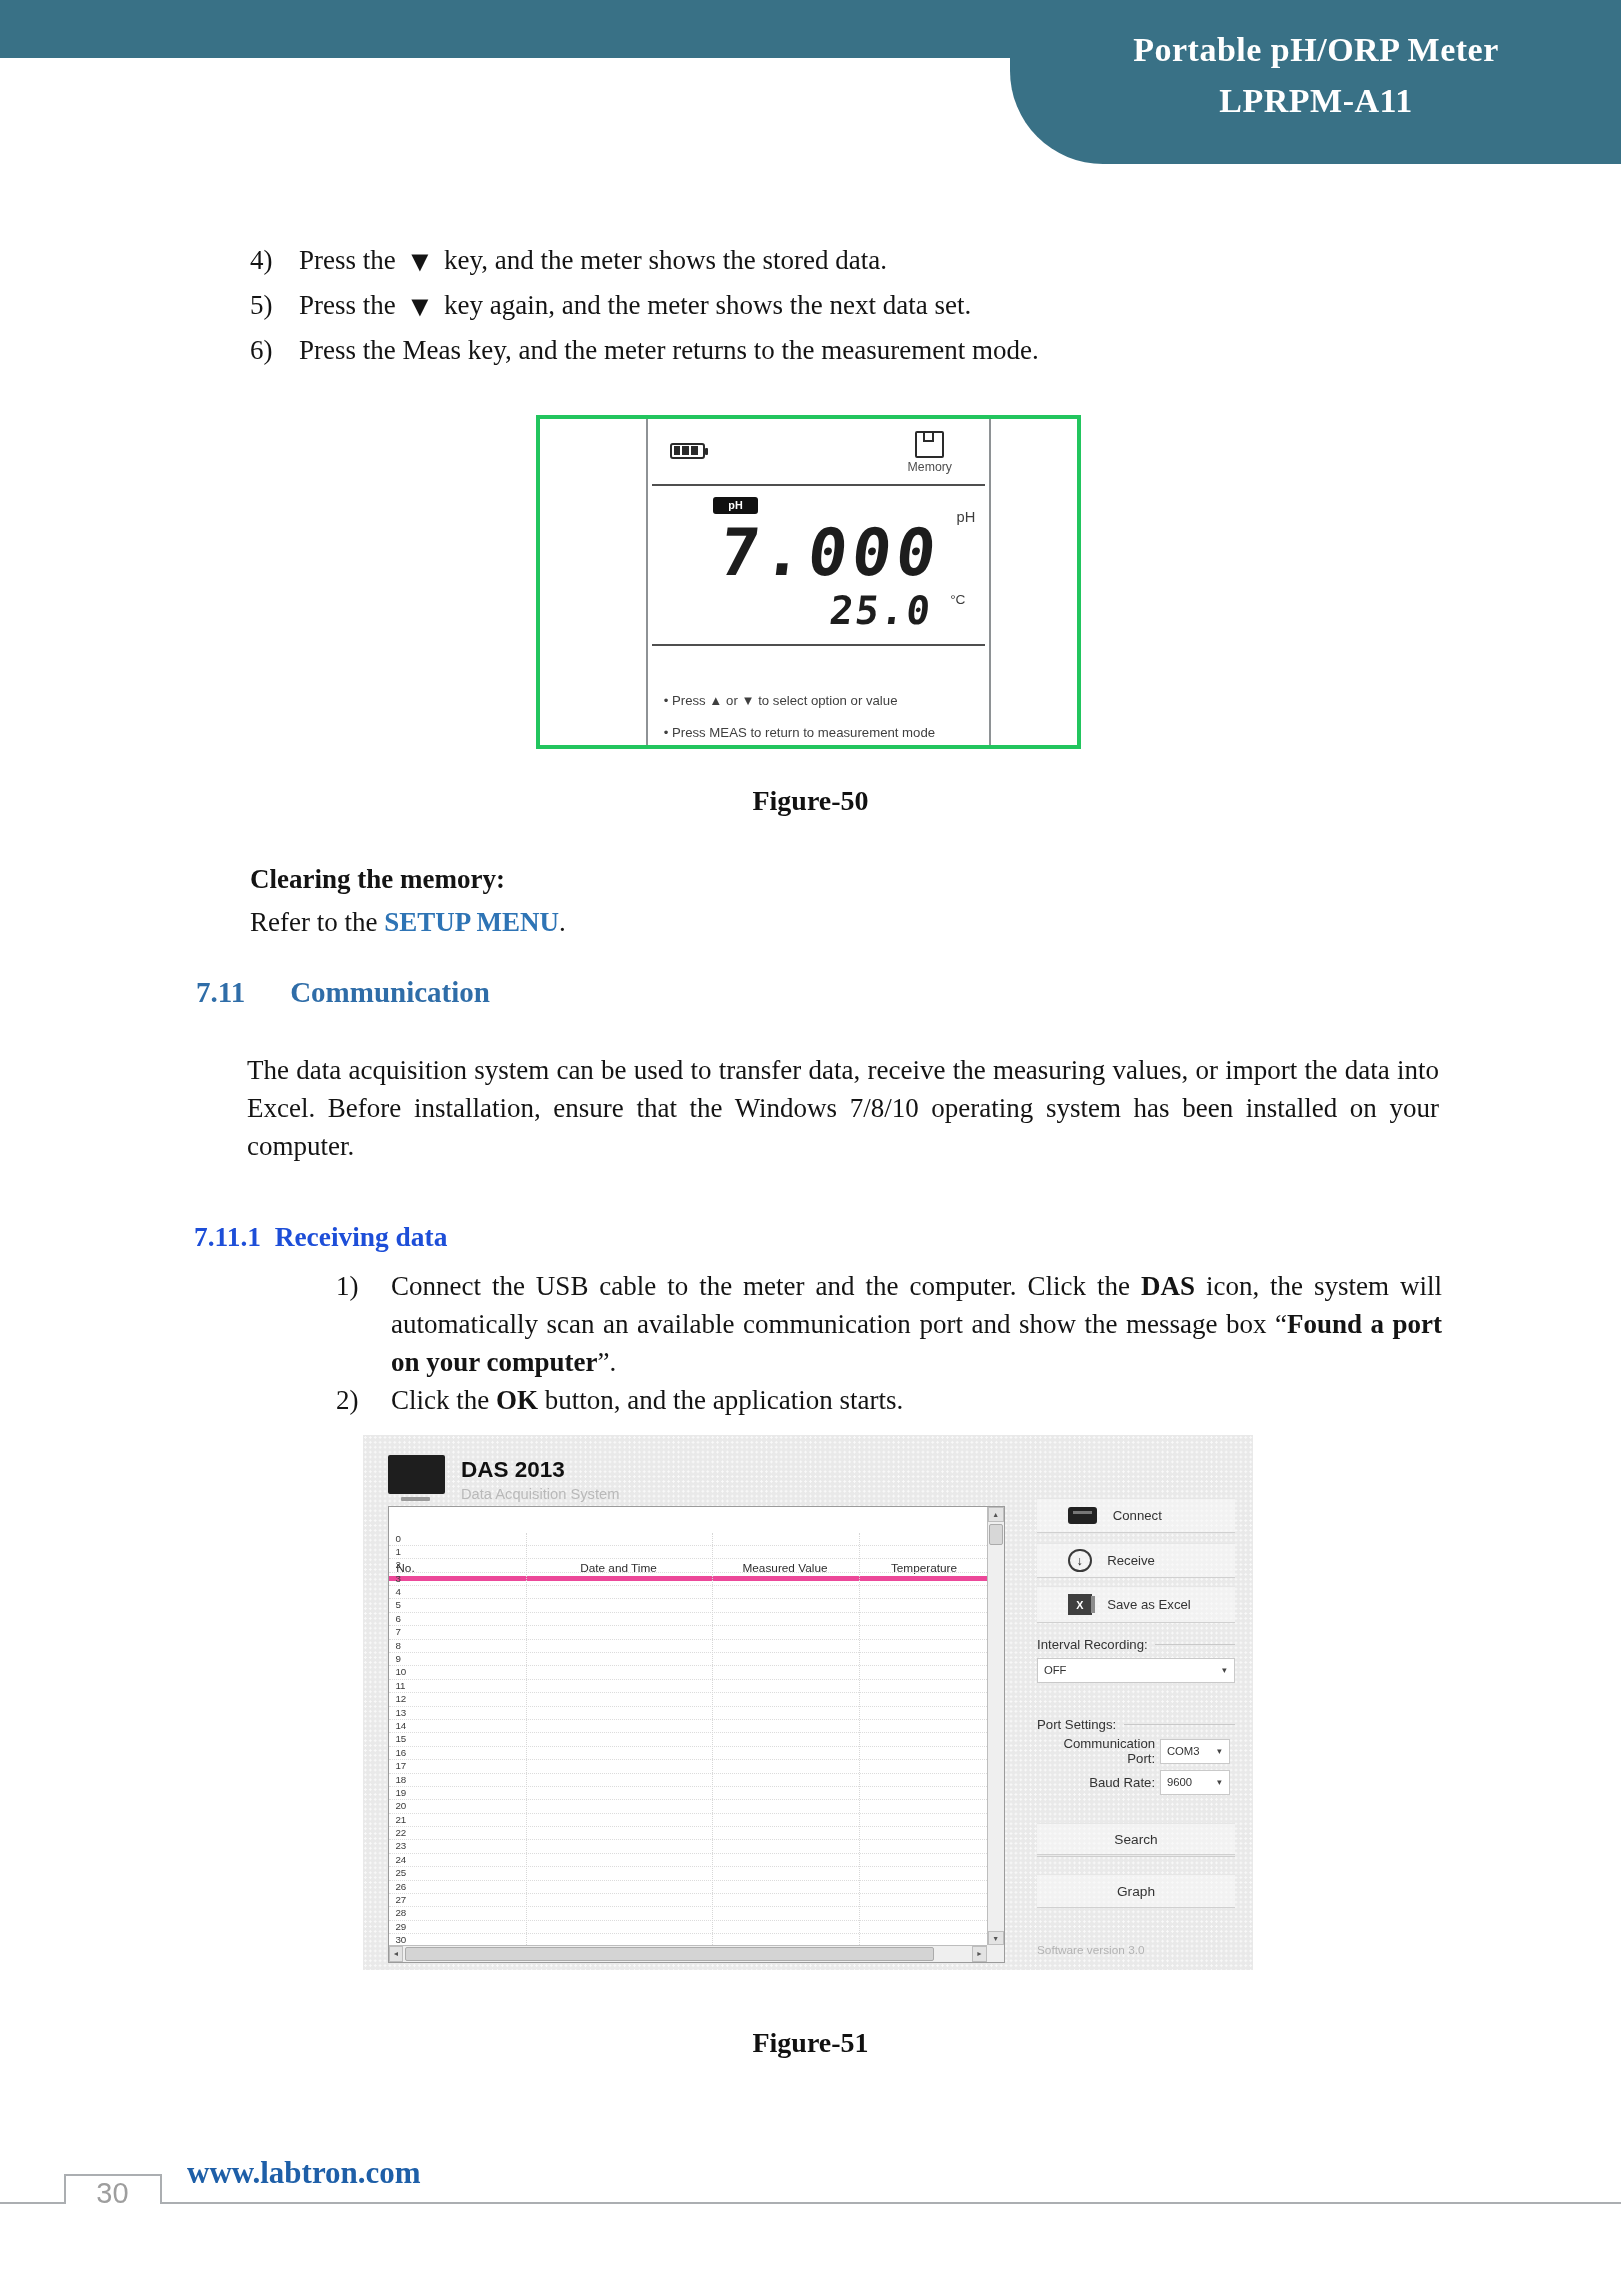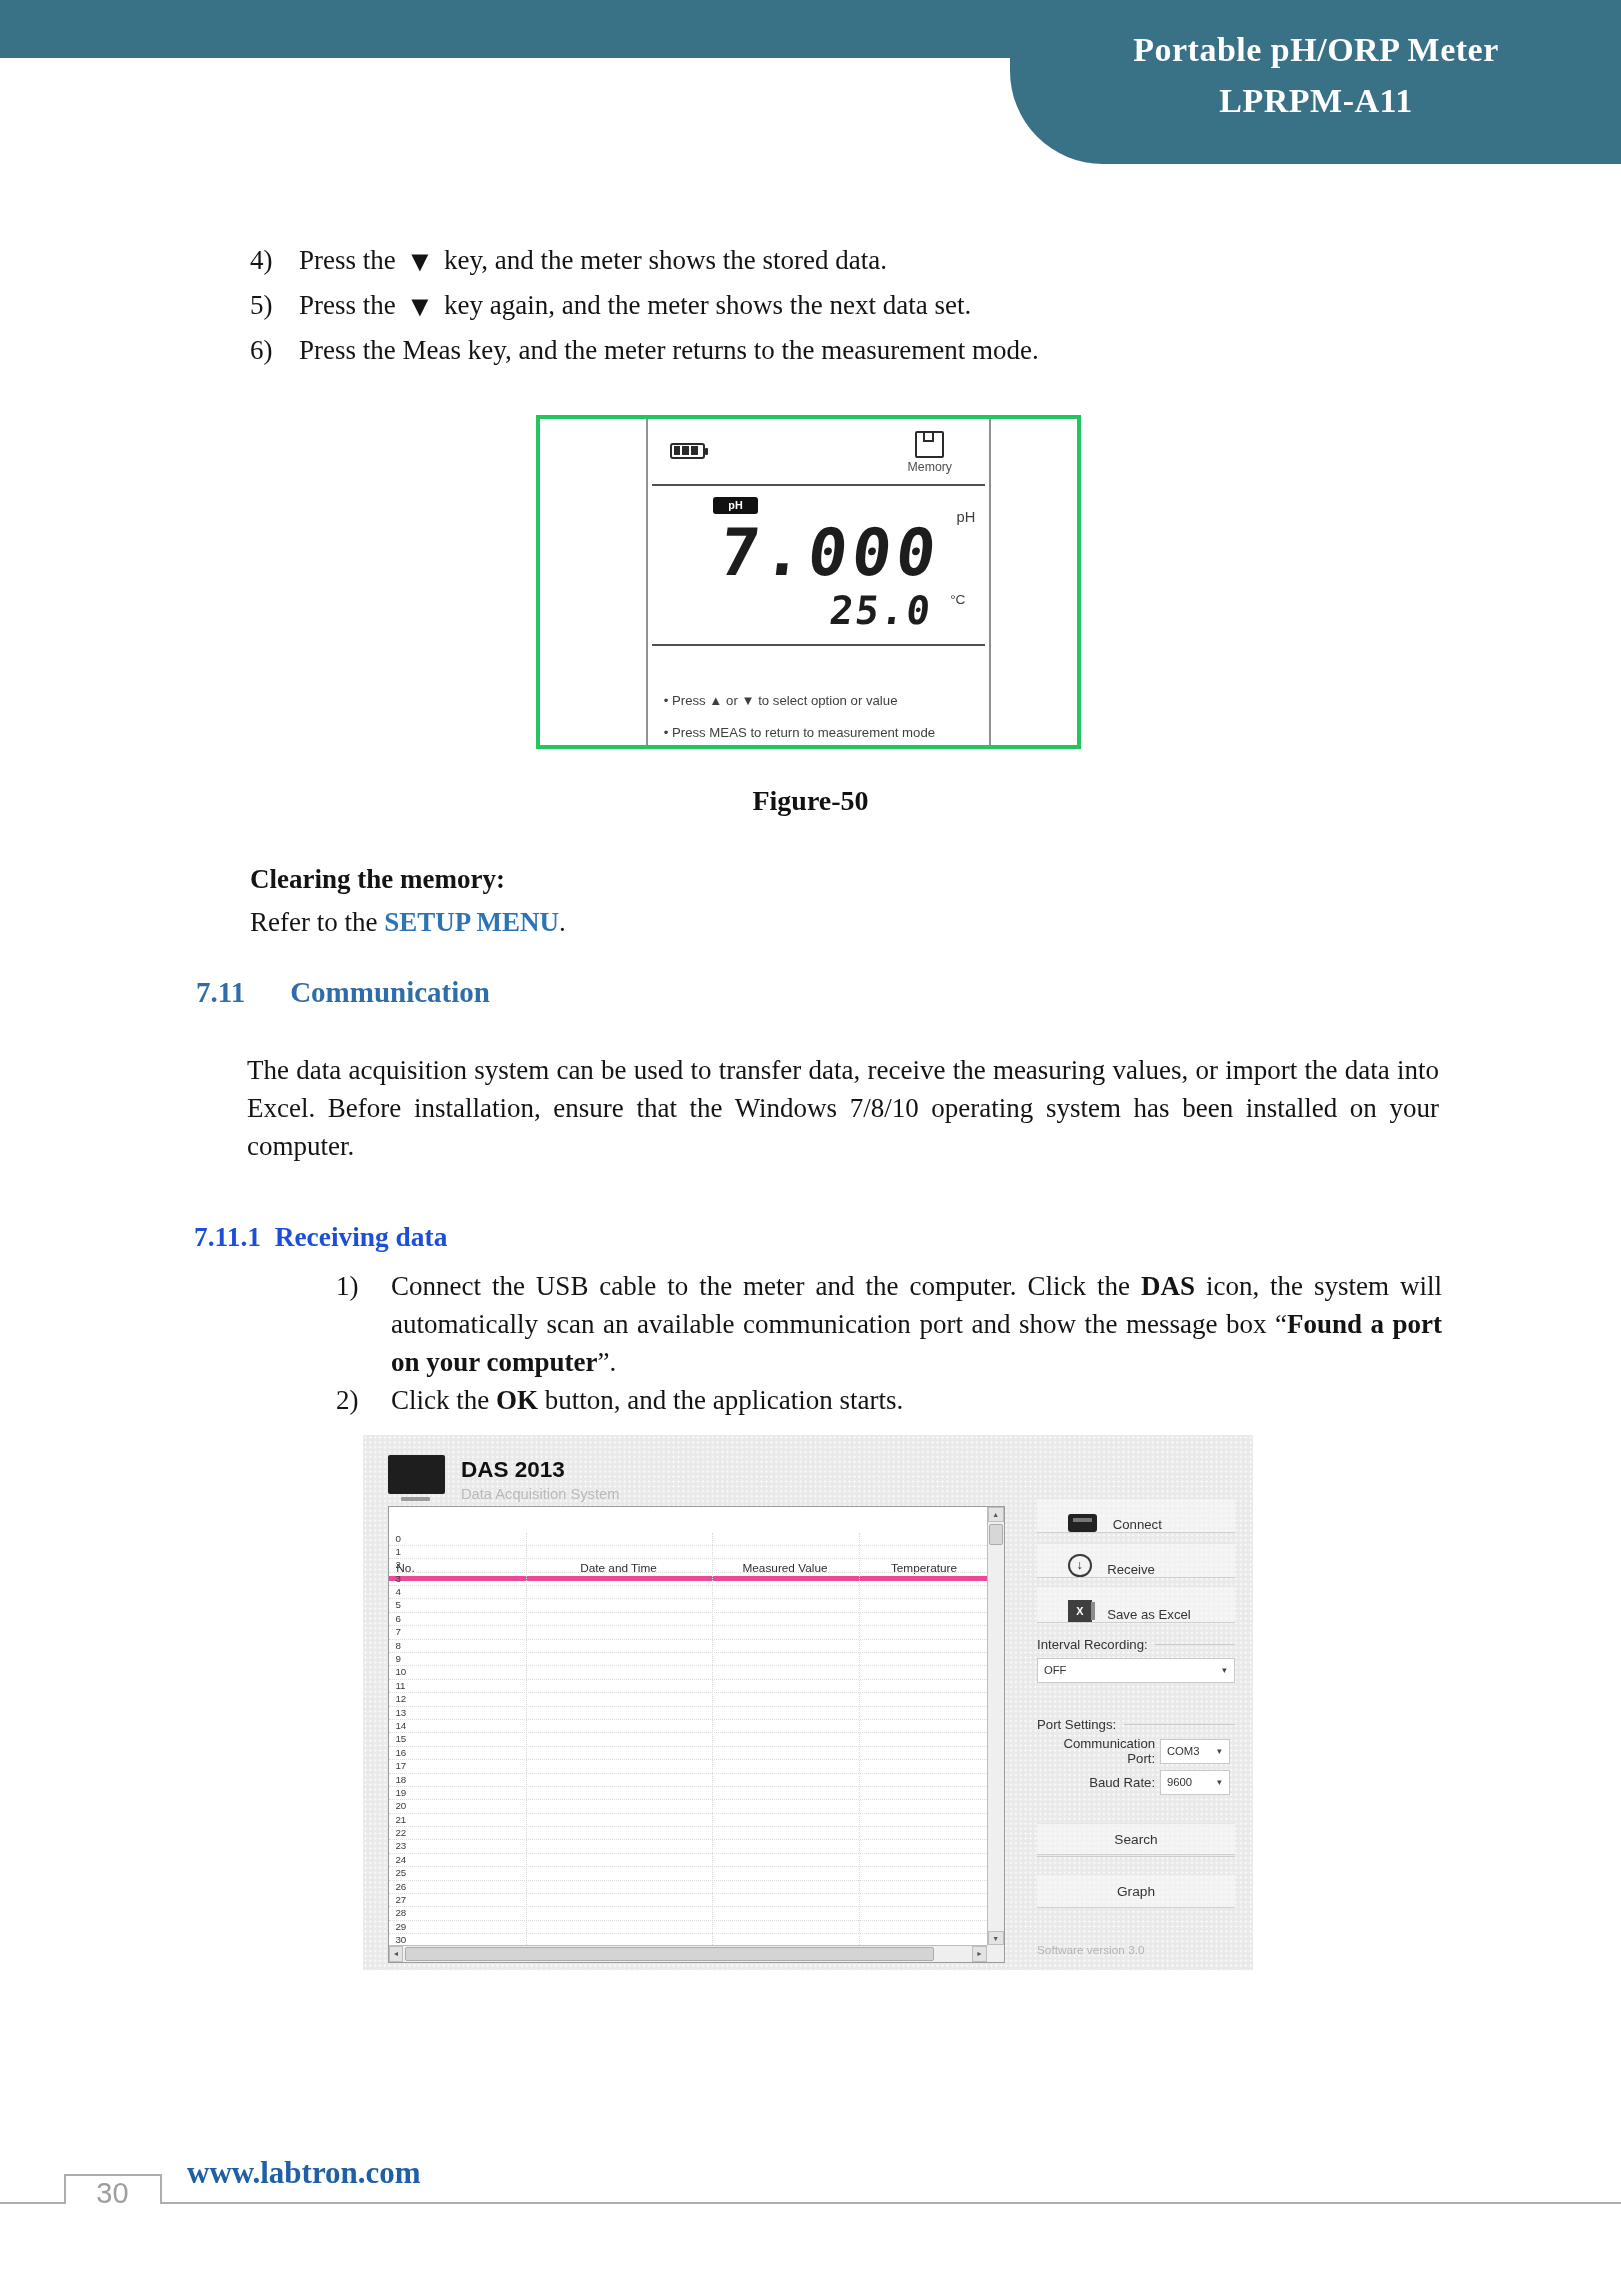--- a/index.html
+++ b/index.html
@@ -92,21 +92,21 @@
   .hscroll { position:absolute; left:0; bottom:0; height:16.7px; right:16.7px; background:#efefef; border-top:1px solid #bdbdbd; }
   .hscroll .arrow { position:absolute; top:0; width:14.7px; height:15.7px; background:#e3e3e3; border:1px solid #bdbdbd;
                     font-size:6.9px; color:#555; text-align:center; line-height:13.7px; }
   .hscroll .left { left:0; } .hscroll .right { right:0; }
   .hscroll .thumb { position:absolute; left:16.7px; top:1px; width:529px; height:13.7px; background:#d4d4d4; border:1px solid #ababab; border-radius:2px; }
   .corner { position:absolute; right:0; bottom:0; width:16.7px; height:16.7px; background:#efefef; }
 
   .das-panel { position:absolute; left:674px; top:0; width:198px; height:100%; }
   .das-btn { position:absolute; left:0; width:198px; background:rgba(248,248,248,.65);
              border-top:1px solid #e6e6e6; border-bottom:1px solid #d0d0d0;
-             display:flex; align-items:flex-end; cursor:default; }
+             display:flex; align-items:center; cursor:default; }
   .das-btn .lbl { font-size:13.2px; color:#333; }
   .btn-connect { top:63px; height:35px; }
   .btn-receive { top:108px; height:35px; }
   .btn-save { top:151px; height:37px; }
   .btn-connect .ic, .btn-receive .ic, .btn-save .ic { margin:0 15.7px 0 31px; }
   .ic-connect { width:29px; height:17.6px; background:#222; border-radius:2.9px; position:relative; }
   .ic-connect::after { content:""; position:absolute; left:4.9px; top:3.9px; width:19.6px; height:3.9px; background:#777; }
   .ic-receive { width:23.5px; height:23.5px; border:2px solid #3a3a3a; border-radius:50%;
                 display:flex; align-items:center; justify-content:center; font-size:12.7px; font-weight:bold; color:#222; }
   .ic-excel { width:23.5px; height:21.6px; background:#3f3f3f; position:relative; color:#fff;
@@ -337,20 +337,21 @@
           <span class="arr">▼</span>
         </span>
       </div>
 
       <div class="btn-plain btn-search">Search</div>
       <div class="panel-divider"></div>
       <div class="btn-plain btn-graph">Graph</div>
       <div class="das-version">Software version 3.0</div>
     </div>
   </div>
+  <div class="fig-caption" style="top:2027px;">Figure-51</div>
 
   <div class="f-line" style="left:0; top:2202px; width:66px; height:2px;"></div>
   <div class="f-line" style="left:64px; top:2174px; width:2px; height:30px;"></div>
   <div class="f-line" style="left:64px; top:2174px; width:98px; height:2px;"></div>
   <div class="f-line" style="left:160px; top:2174px; width:2px; height:30px;"></div>
   <div class="f-line" style="left:162px; top:2202px; width:1459px; height:2px;"></div>
   <div class="page-num">30</div>
   <div class="website">www.labtron.com</div>
 
 </div>

